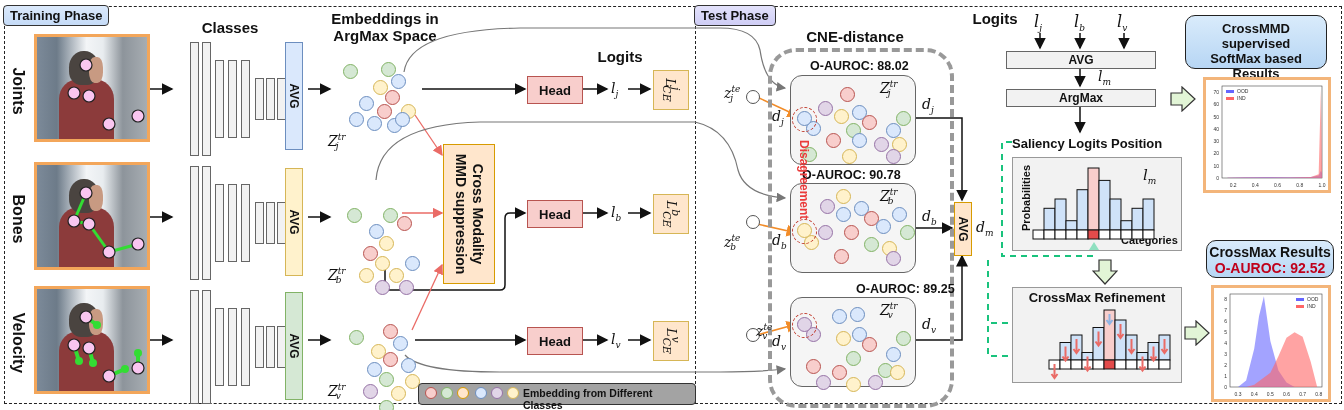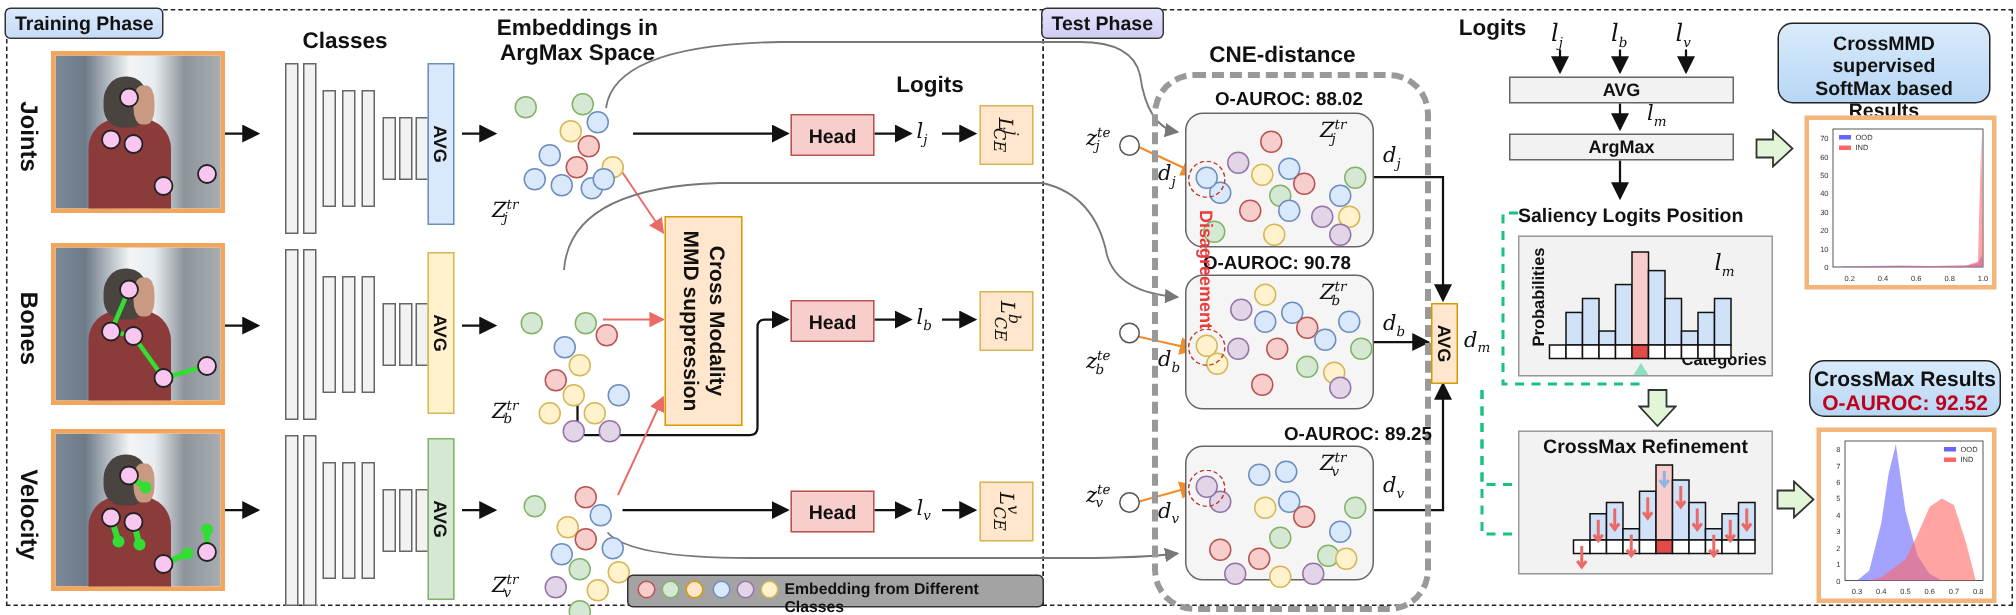--- a/index.html
+++ b/index.html
@@ -374,21 +374,21 @@
     <div class="dot c-red" style="left: 832px; top: 365px;"></div>
     <div class="dot c-green" style="left: 878px; top: 363px;"></div>
     <div class="dot c-yellow" style="left: 890px; top: 365px;"></div>
     <div class="dot c-purple" style="left: 816px; top: 375px;"></div>
     <div class="dot c-yellow" style="left: 846px; top: 377px;"></div>
     <div class="dot c-purple" style="left: 868px; top: 375px;"></div>
     <div class="abs" style="left: 792px; top: 313px; width: 23px; height: 23px; border: 1.3px dashed rgb(192, 57, 43); border-radius: 50%;"></div>
     <div class="dot c-purple" style="left: 797px; top: 317px;"></div>
     <div class="math" style="left: 880px; top: 301px;"><span>Z</span><sup>tr</sup><sub style="margin-left:-10px;">v</sub></div>
     <div class="dot c-white" style="left: 746px; top: 328px; width: 14px; height: 14px;"></div>
-    <div class="math" style="left: 724px; top: 322px;"><span>z</span><sup>te</sup><sub style="margin-left:-10px;">v</sub></div>
+    <div class="math" style="left: 756px; top: 322px;"><span>z</span><sup>te</sup><sub style="margin-left:-10px;">v</sub></div>
     <div class="math" style="left: 772px; top: 333px;"><span>d</span><sub>v</sub></div>
     <div class="math" style="left: 922px; top: 316px;"><span>d</span><sub>v</sub></div>
   </div>
 
 <div class="abs" style="left:797px;top:168px;color:#ea3b3b;font-weight:bold;font-size:12px;transform:rotate(90deg);transform-origin:center;width:70px;text-align:center;margin-left:-28px;">Disagreement</div>
 
 <div class="avg-orange">
     <span>AVG</span>
   </div>
 <div class="math" style="left:976px;top:219px;"><span>d</span><sub>m</sub></div>

